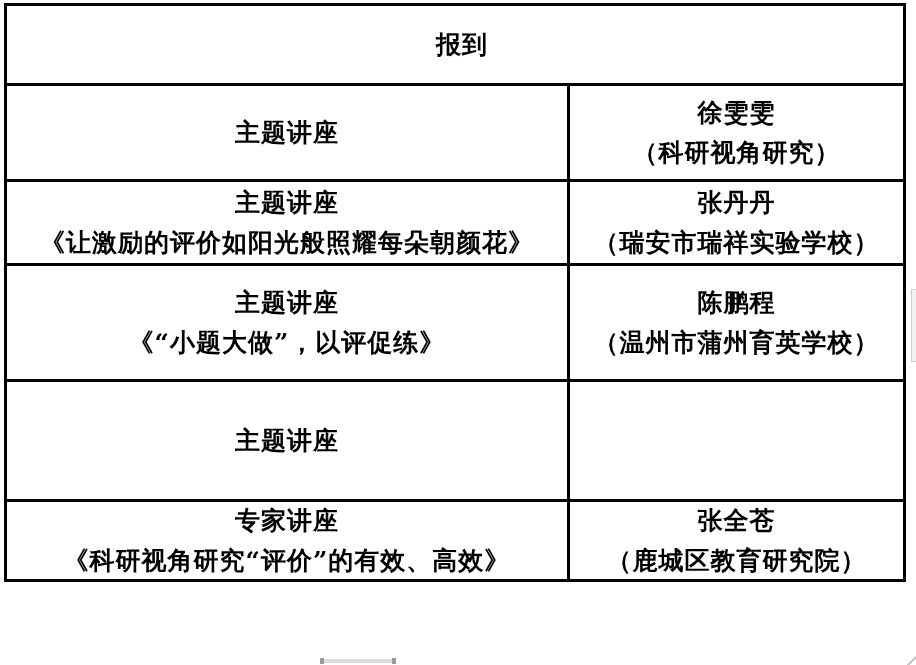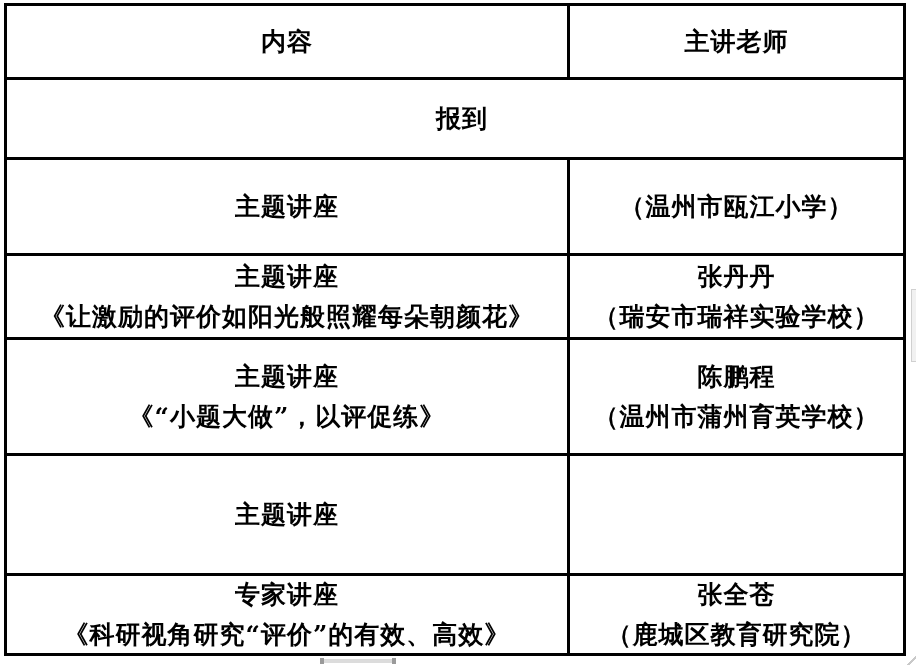--- a/index.html
+++ b/index.html
@@ -90,41 +90,34 @@
     background: linear-gradient(135deg, transparent 55%, #c9c9c9 55%, #c9c9c9 70%, transparent 70%);
   }
 </style>
 </head>
 <body>
 
 <div class="stage">
 
   <div class="doc-table">
 
-    <div class="t-row h-header">
-      <div class="cell left">
-        <span class="line">内容</span>
-      </div>
-      <div class="cell right">
-        <span class="line">主讲老师</span>
-      </div>
-    </div>
 
     <div class="t-row h-checkin">
       <div class="cell full">
         <span class="line">报到</span>
       </div>
     </div>
 
     <div class="t-row h-r3">
       <div class="cell left">
         <span class="line">主题讲座</span>
       </div>
       <div class="cell right">
-        <span class="line">（温州市瓯江小学）</span>
+        <span class="line">徐雯雯</span>
+        <span class="line">（科研视角研究）</span>
       </div>
     </div>
 
     <div class="t-row h-r4">
       <div class="cell left">
         <span class="line">主题讲座</span>
         <span class="line">《让激励的评价如阳光般照耀每朵朝颜花》</span>
       </div>
       <div class="cell right">
         <span class="line">张丹丹</span>

